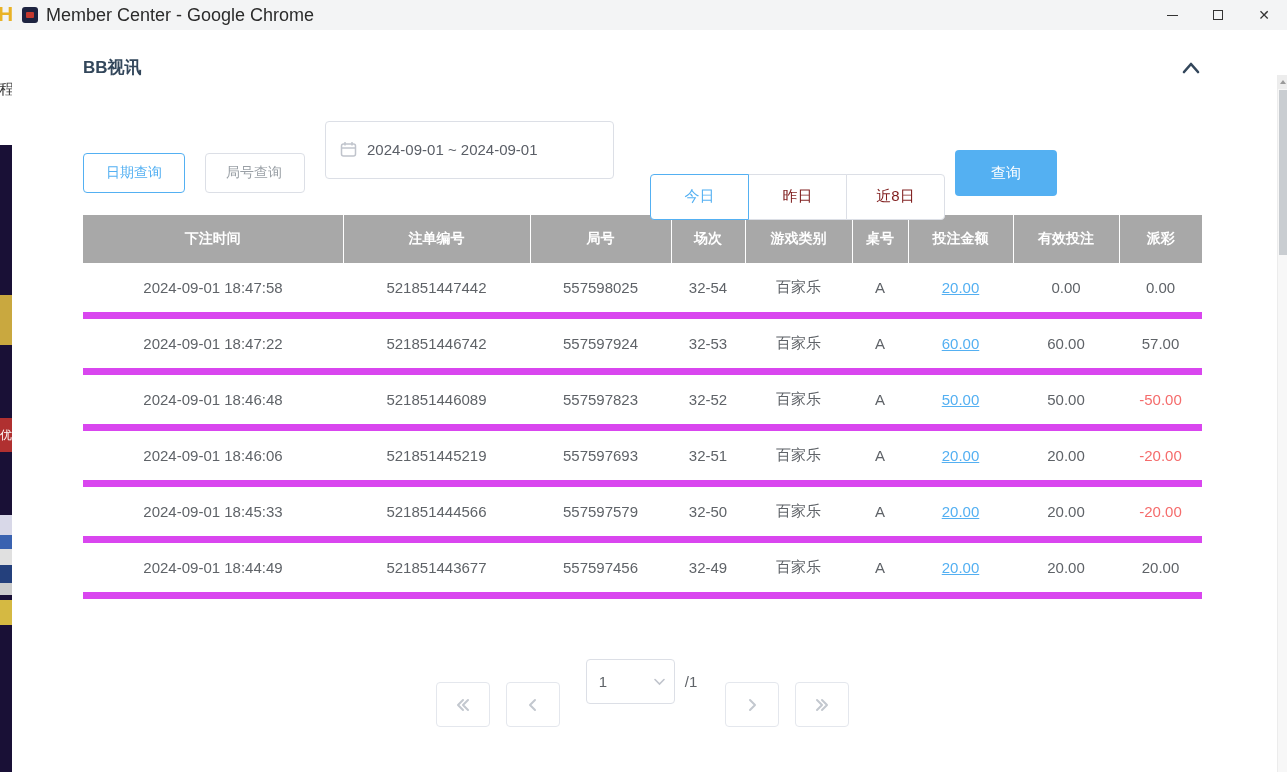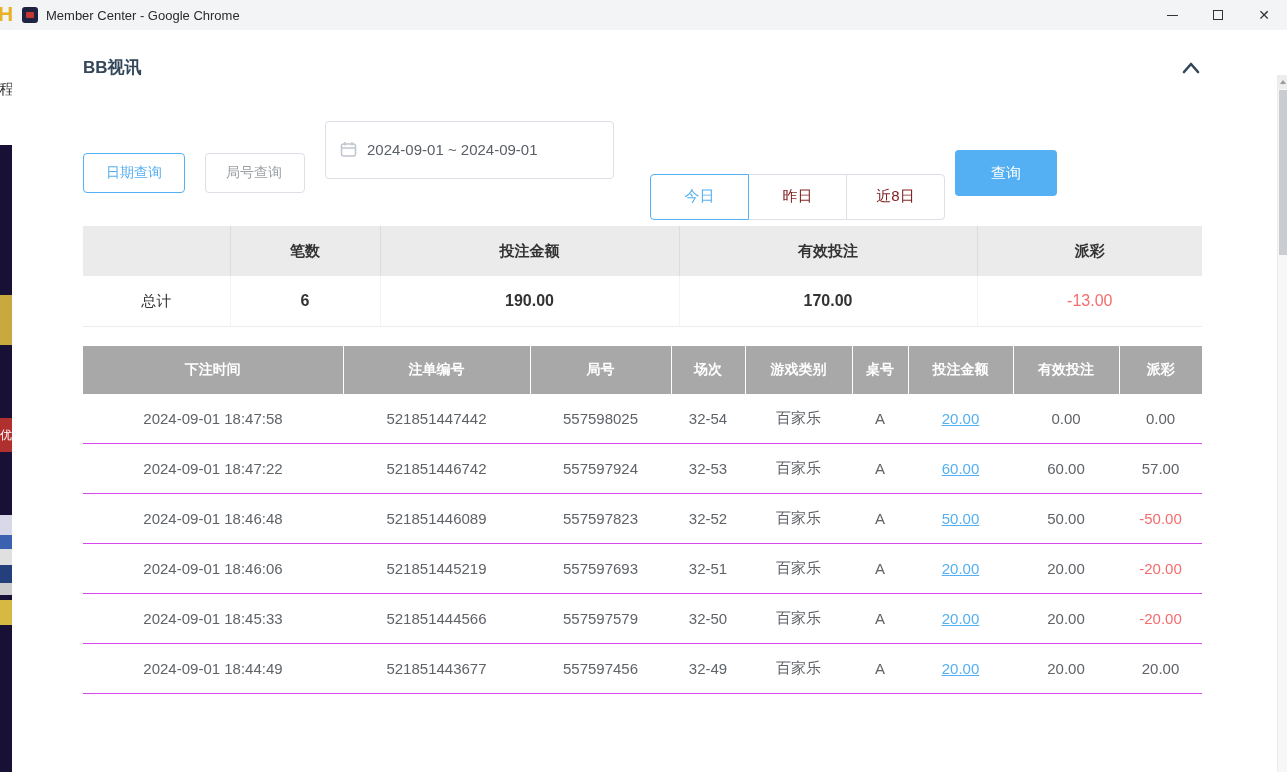--- a/index.html
+++ b/index.html
@@ -20,21 +20,21 @@
   .blk-n3{top:404px;height:16px;background:#e0e0e0;}
   .blk-n4{top:420px;height:18px;background:#24407c;}
   .blk-n5{top:438px;height:12px;background:#cccccc;}
   .blk-y2{top:455px;height:25px;background:#d5b942;}
 
   
   .window{position:absolute;left:12px;top:0;right:0;height:772px;background:#fff;}
   .titlebar{height:30px;background:#f3f4f5;display:flex;align-items:center;}
   .favicon{width:16px;height:16px;margin-left:10px;background:#1d2340;border-radius:3px;position:relative;flex:0 0 auto;}
   .favicon::after{content:"";position:absolute;left:4px;top:5px;width:8px;height:6px;background:#c4392f;border-radius:1px;}
-  .title-text{margin-left:8px;font-size:13px;color:#2b2b2b;white-space:nowrap;}
+  .title-text{margin-left:8px;font-size:18px;color:#2b2b2b;white-space:nowrap;}
   .win-controls{margin-left:auto;display:flex;height:100%;}
   .win-btn{width:46px;height:100%;display:flex;align-items:center;justify-content:center;cursor:pointer;}
   .glyph-min{width:11px;height:1px;background:#333;}
   .glyph-max{width:10px;height:10px;border:1px solid #333;box-sizing:border-box;}
   .glyph-close{font-size:14px;color:#333;line-height:1;}
 
   .urlbar{height:44px;background:#fff;display:flex;align-items:center;padding:0 16px;border-bottom:1px solid #e4e4e4;box-sizing:border-box;}
   .tune-icon{display:flex;margin-right:16px;}
   .url-text{font-size:15px;color:#202124;white-space:nowrap;}
   .key-icon{margin-left:auto;display:flex;}
@@ -67,21 +67,21 @@
   .summary-table th:last-child{border-right:none;}
   .summary-table td{height:48px;text-align:center;font-size:16px;color:#333;border-bottom:1px solid #ececec;border-right:1px solid #f4f4f4;background:#fff;}
   .summary-table td:last-child{border-right:none;}
   #summary-row td{font-weight:bold;}
   #summary-row td:first-child{font-weight:normal;font-size:15px;}
   #summary-row td.neg{font-weight:normal;color:var(--negative,#f56c6c);}
 
   .bet-table{margin-top:19px;}
   .bet-table th{background:var(--table-header-bg,#a8a8a8);color:#fff;height:46px;font-size:14px;font-weight:bold;border-right:1px solid #fff;}
   .bet-table th:last-child{border-right:none;}
-  .bet-table td{height:47px;text-align:center;font-size:15px;color:#5f6368;border-bottom:1px solid #d946ef;background:#fff;overflow:hidden;white-space:nowrap;}
+  .bet-table td{height:47px;text-align:center;font-size:15px;color:#5f6368;border-bottom:7px solid #d946ef;background:#fff;overflow:hidden;white-space:nowrap;}
   .bet-table td.neg{color:var(--negative,#f56c6c);}
   a.amt{color:var(--accent,#54b0f2);text-decoration:underline;}
 
   .pagination{margin-top:36px;display:flex;align-items:center;justify-content:center;}
   .page-btn{width:54px;height:45px;border:1px solid #e4e7ed;border-radius:4px;background:#fff;display:flex;align-items:center;justify-content:center;}
   .pg-first{margin-right:16px;}
   .pg-prev{margin-right:26px;}
   .select-wrap{position:relative;margin-right:10px;}
   .pg-select{width:89px;height:45px;border:1px solid #dcdfe6;border-radius:4px;font-size:15px;color:#5f6368;padding:0 12px;appearance:none;-webkit-appearance:none;background:#fff;}
   .select-chevron{position:absolute;right:10px;top:19px;pointer-events:none;display:flex;}
@@ -161,47 +161,20 @@
           <span class="date-text">2024-09-01 ~ 2024-09-01</span>
         </div>
         <div class="btn-group">
           <button class="group-btn active">今日</button>
           <button class="group-btn">昨日</button>
           <button class="group-btn">近8日</button>
         </div>
         <button class="btn-primary">查询</button>
       </div>
 
-      <table class="summary-table">
-        <colgroup>
-            <col style="width:147px">
-            <col style="width:150px">
-            <col style="width:299px">
-            <col style="width:298px">
-            <col style="width:225px">
-          </colgroup>
-        <thead>
-            <tr id="summary-head">
-              <th></th>
-              <th>笔数</th>
-              <th>投注金额</th>
-              <th>有效投注</th>
-              <th>派彩</th>
-            </tr>
-          </thead>
-        <tbody>
-            <tr id="summary-row">
-              <td>总计</td>
-              <td>6</td>
-              <td>190.00</td>
-              <td>170.00</td>
-              <td class="neg">-13.00</td>
-            </tr>
-          </tbody>
-      </table>
 
       <table class="bet-table">
         <colgroup>
             <col style="width:260px">
             <col style="width:187px">
             <col style="width:141px">
             <col style="width:74px">
             <col style="width:107px">
             <col style="width:56px">
             <col style="width:105px">

